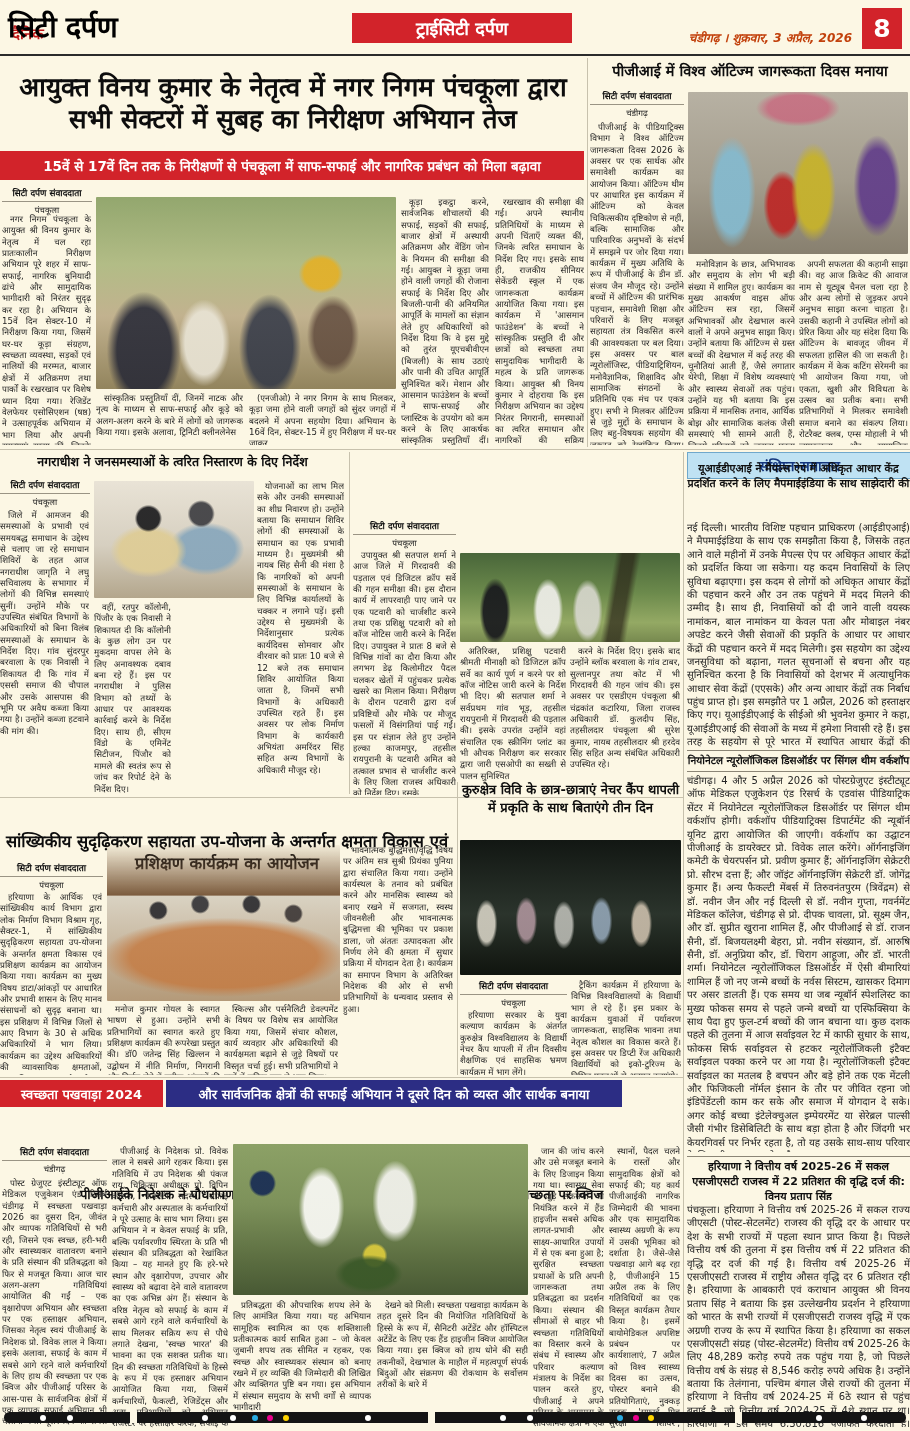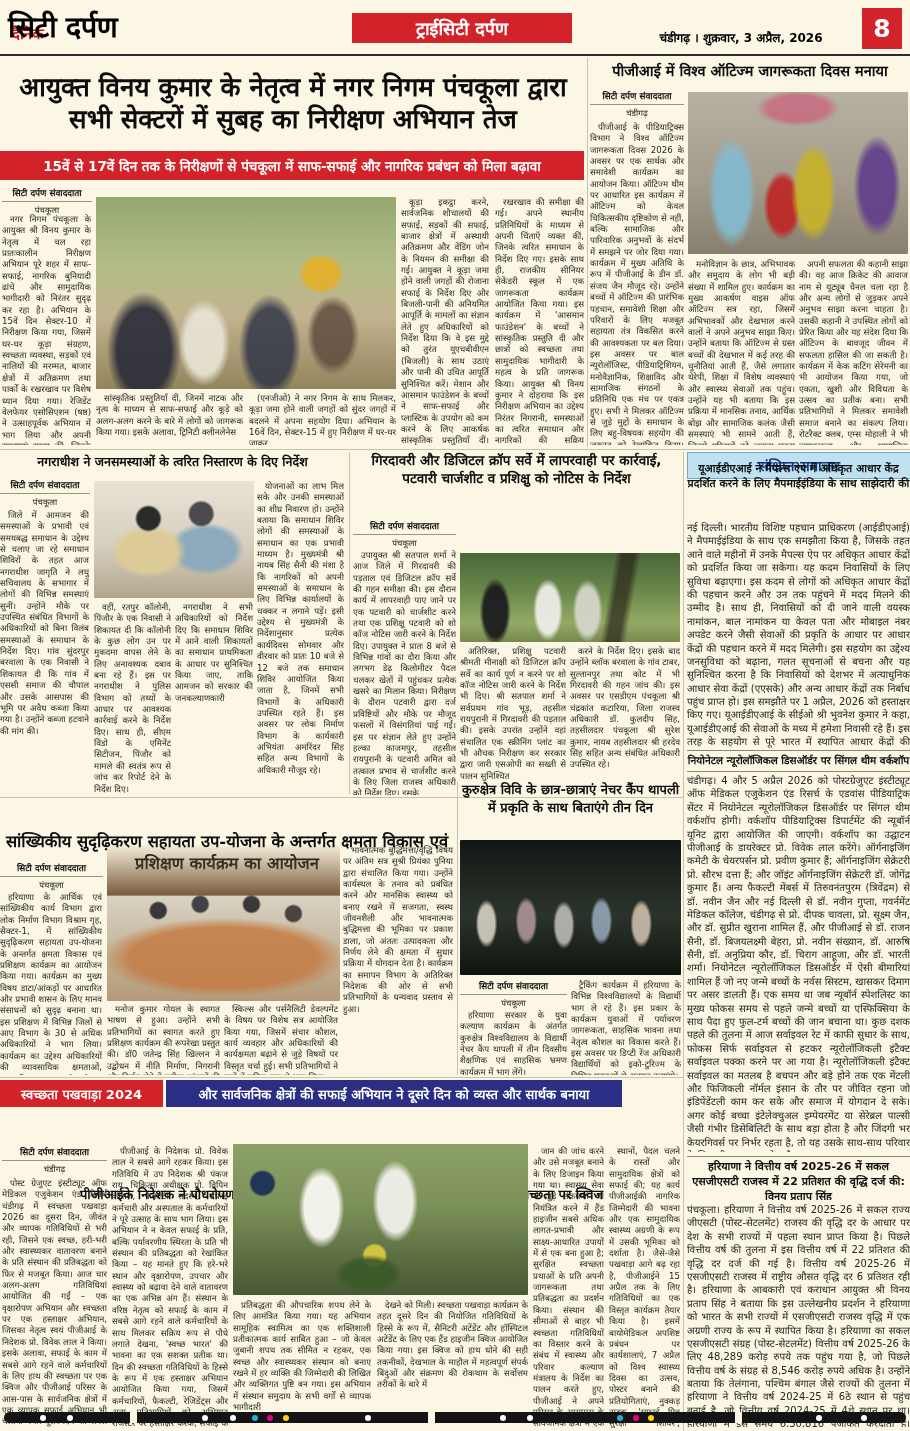--- a/index.html
+++ b/index.html
@@ -14,21 +14,21 @@
   .redbox{background:#d2232a;color:#fff;font-weight:700;display:flex;align-items:center;justify-content:center;overflow:hidden;}
   .navybox{background:#2c2d84;color:#fff;font-weight:700;display:flex;align-items:center;justify-content:center;overflow:hidden;}
   .vline{position:absolute;width:1px;background:#c7c1ad;}
   .hline{position:absolute;height:1px;background:#c7c1ad;}
   .photo{position:absolute;border-radius:1px;}
   .briefhdr{background:#bfe2f3;border:1px solid #6fa8cc;color:#14367e;font-weight:700;font-size:14px;display:flex;align-items:center;justify-content:center;}
   .briefhl{font-weight:700;color:#101010;font-size:10.8px;line-height:1.35;text-align:center;overflow:hidden;}
   .briefbody{font-size:10px;line-height:1.34;text-align:justify;color:#242424;overflow:hidden;}
   .masthead{font-weight:800;font-size:29px;line-height:1;color:#000;letter-spacing:-0.5px;}
   .kicker{font-size:15px;color:#c01818;font-weight:700;margin-top:20px;}
-  .dateline{font-size:12px;font-weight:700;color:#000000;text-align:center;}
+  .dateline{font-size:12px;font-weight:700;color:#c2410c;text-align:right;font-style:italic;}
   .pagenum{font-size:25px;}
   
   .ph1{background:
     radial-gradient(60px 95px at 16% 80%, rgba(38,40,54,.88) 0 45%, transparent 62%),
     radial-gradient(45px 75px at 36% 76%, rgba(232,227,212,.92) 0 42%, transparent 58%),
     radial-gradient(50px 85px at 58% 78%, rgba(48,54,70,.85) 0 45%, transparent 62%),
     radial-gradient(42px 64px at 79% 72%, rgba(92,70,58,.8) 0 45%, transparent 62%),
     radial-gradient(34px 30px at 75% 40%, rgba(228,176,38,.9) 0 50%, transparent 66%),
     linear-gradient(180deg,#93a76e 0%,#b2bc86 35%,#c2b28f 62%,#92845d 100%);}
   .ph2{background:
@@ -115,25 +115,23 @@
   <div class="hline" style="top:449px; left:0; width:910px;"></div>
 
   <div class="abs hl" style="left:0; top:453px; width:345px; height:22px; font-size:12.5px; white-space:nowrap;">नगराधीश ने जनसमस्याओं के त्वरित निस्तारण के दिए निर्देश</div>
   <div class="abs byline" style="left:0; top:479px; width:90px;">
     <div class="nm">सिटी दर्पण संवाददाता</div>
     <div class="pl">पंचकूला</div>
   </div>
   <div class="photo ph3" style="left:94px; top:481px; width:160px; height:117px;"></div>
   <div class="abs bodytxt" style="left:0;    top:510px; width:89px; height:285px;">जिले में आमजन की समस्याओं के प्रभावी एवं समयबद्ध समाधान के उद्देश्य से चलाए जा रहे समाधान शिविरों के तहत आज नगराधीश जागृति ने लघु सचिवालय के सभागार में लोगों की विभिन्न समस्याएं सुनीं। उन्होंने मौके पर उपस्थित संबंधित विभागों के अधिकारियों को बिना विलंब समस्याओं के समाधान के निर्देश दिए। गांव सुंदरपुर बरवाला के एक निवासी ने शिकायत दी कि गांव में एससी समाज की चौपाल और उसके आसपास की भूमि पर अवैध कब्जा किया गया है। उन्होंने कब्जा हटवाने की मांग की।</div>
   <div class="abs bodytxt" style="left:94px; top:602px; width:77px; height:193px;">वहीं, रतपुर कॉलोनी, पिंजौर के एक निवासी ने शिकायत दी कि कॉलोनी के कुछ लोग उन पर मुकदमा वापस लेने के लिए अनावश्यक दबाव बना रहे हैं। इस पर नगराधीश ने पुलिस विभाग को तथ्यों के आधार पर आवश्यक कार्रवाई करने के निर्देश दिए। साथ ही, सीएम विंडो के एमिनेंट सिटीजन, पिंजौर को मामले की स्वतंत्र रूप से जांच कर रिपोर्ट देने के निर्देश दिए।</div>
-  <div class="abs bodytxt" style="left:175px;top:602px; width:78px; height:193px;">नगराधीश ने सभी अधिकारियों को निर्देश दिए कि समाधान शिविर में आने वाली शिकायतों का समाधान प्राथमिकता के आधार पर सुनिश्चित किया जाए, ताकि आमजन को सरकार की जनकल्याणकारी</div>
   <div class="abs bodytxt" style="left:257px;top:481px; width:87px; height:314px;">योजनाओं का लाभ मिल सके और उनकी समस्याओं का शीघ्र निवारण हो। उन्होंने बताया कि समाधान शिविर लोगों की समस्याओं के समाधान का एक प्रभावी माध्यम है। मुख्यमंत्री श्री नायब सिंह सैनी की मंशा है कि नागरिकों को अपनी समस्याओं के समाधान के लिए विभिन्न कार्यालयों के चक्कर न लगाने पड़ें। इसी उद्देश्य से मुख्यमंत्री के निर्देशानुसार प्रत्येक कार्यदिवस सोमवार और वीरवार को प्रातः 10 बजे से 12 बजे तक समाधान शिविर आयोजित किया जाता है, जिनमें सभी विभागों के अधिकारी उपस्थित रहते हैं। इस अवसर पर लोक निर्माण विभाग के कार्यकारी अभियंता अमरिंदर सिंह सहित अन्य विभागों के अधिकारी मौजूद रहे।</div>
   <div class="vline" style="left:349px; top:452px; height:342px;"></div>
 
-  <div class="abs hl" style="left:353px; top:451px; width:327px; height:46px; font-size:13.5px; line-height:1.35;">गिरदावरी और डिजिटल क्रॉप सर्वे में लापरवाही पर कार्रवाई, पटवारी चार्जशीट व प्रशिक्षु को नोटिस के निर्देश</div>
   <div class="abs byline" style="left:353px; top:520px; width:103px;">
     <div class="nm">सिटी दर्पण संवाददाता</div>
     <div class="pl">पंचकूला</div>
   </div>
   <div class="photo ph4" style="left:460px; top:553px; width:220px; height:89px;"></div>
   <div class="abs bodytxt" style="left:353px; top:550px; width:103px; height:245px;">उपायुक्त श्री सतपाल शर्मा ने आज जिले में गिरदावरी की पड़ताल एवं डिजिटल क्रॉप सर्वे की गहन समीक्षा की। इस दौरान कार्य में लापरवाही पाए जाने पर एक पटवारी को चार्जशीट करने तथा एक प्रशिक्षु पटवारी को शो कॉज नोटिस जारी करने के निर्देश दिए। उपायुक्त ने प्रातः 8 बजे से विभिन्न गांवों का दौरा किया और लगभग डेढ़ किलोमीटर पैदल चलकर खेतों में पहुंचकर प्रत्येक खसरे का मिलान किया। निरीक्षण के दौरान पटवारी द्वारा दर्ज प्रविष्टियों और मौके पर मौजूद फसलों में विसंगतियां पाई गईं। इस पर संज्ञान लेते हुए उन्होंने हल्का काजमपुर, तहसील रायपुरानी के पटवारी अमित को तत्काल प्रभाव से चार्जशीट करने के लिए जिला राजस्व अधिकारी को निर्देश दिए। इसके</div>
   <div class="abs bodytxt" style="left:460px; top:646px; width:106px; height:149px;">अतिरिक्त, प्रशिक्षु पटवारी श्रीमती मीनाक्षी को डिजिटल क्रॉप सर्वे का कार्य पूर्ण न करने पर शो कॉज नोटिस जारी करने के निर्देश भी दिए। श्री सतपाल शर्मा ने सर्वप्रथम गांव भूड़, तहसील रायपुरानी में गिरदावरी की पड़ताल की। इसके उपरांत उन्होंने वहां संचालित एक स्क्रीनिंग प्लांट का भी औचक निरीक्षण कर सरकार द्वारा जारी एसओपी का सख्ती से पालन सुनिश्चित</div>
   <div class="abs bodytxt" style="left:570px; top:646px; width:110px; height:149px;">करने के निर्देश दिए। इसके बाद उन्होंने ब्लॉक बरवाला के गांव टाबर, सुल्तानपुर तथा कोट में भी गिरदावरी की गहन जांच की। इस अवसर पर एसडीएम पंचकूला श्री चंद्रकांत कटारिया, जिला राजस्व अधिकारी डॉ. कुलदीप सिंह, तहसीलदार पंचकूला श्री सुरेश कुमार, नायब तहसीलदार श्री हरदेव सिंह सहित अन्य संबंधित अधिकारी उपस्थित रहे।</div>
 
   <div class="vline" style="left:683px; top:452px; height:979px;"></div>

